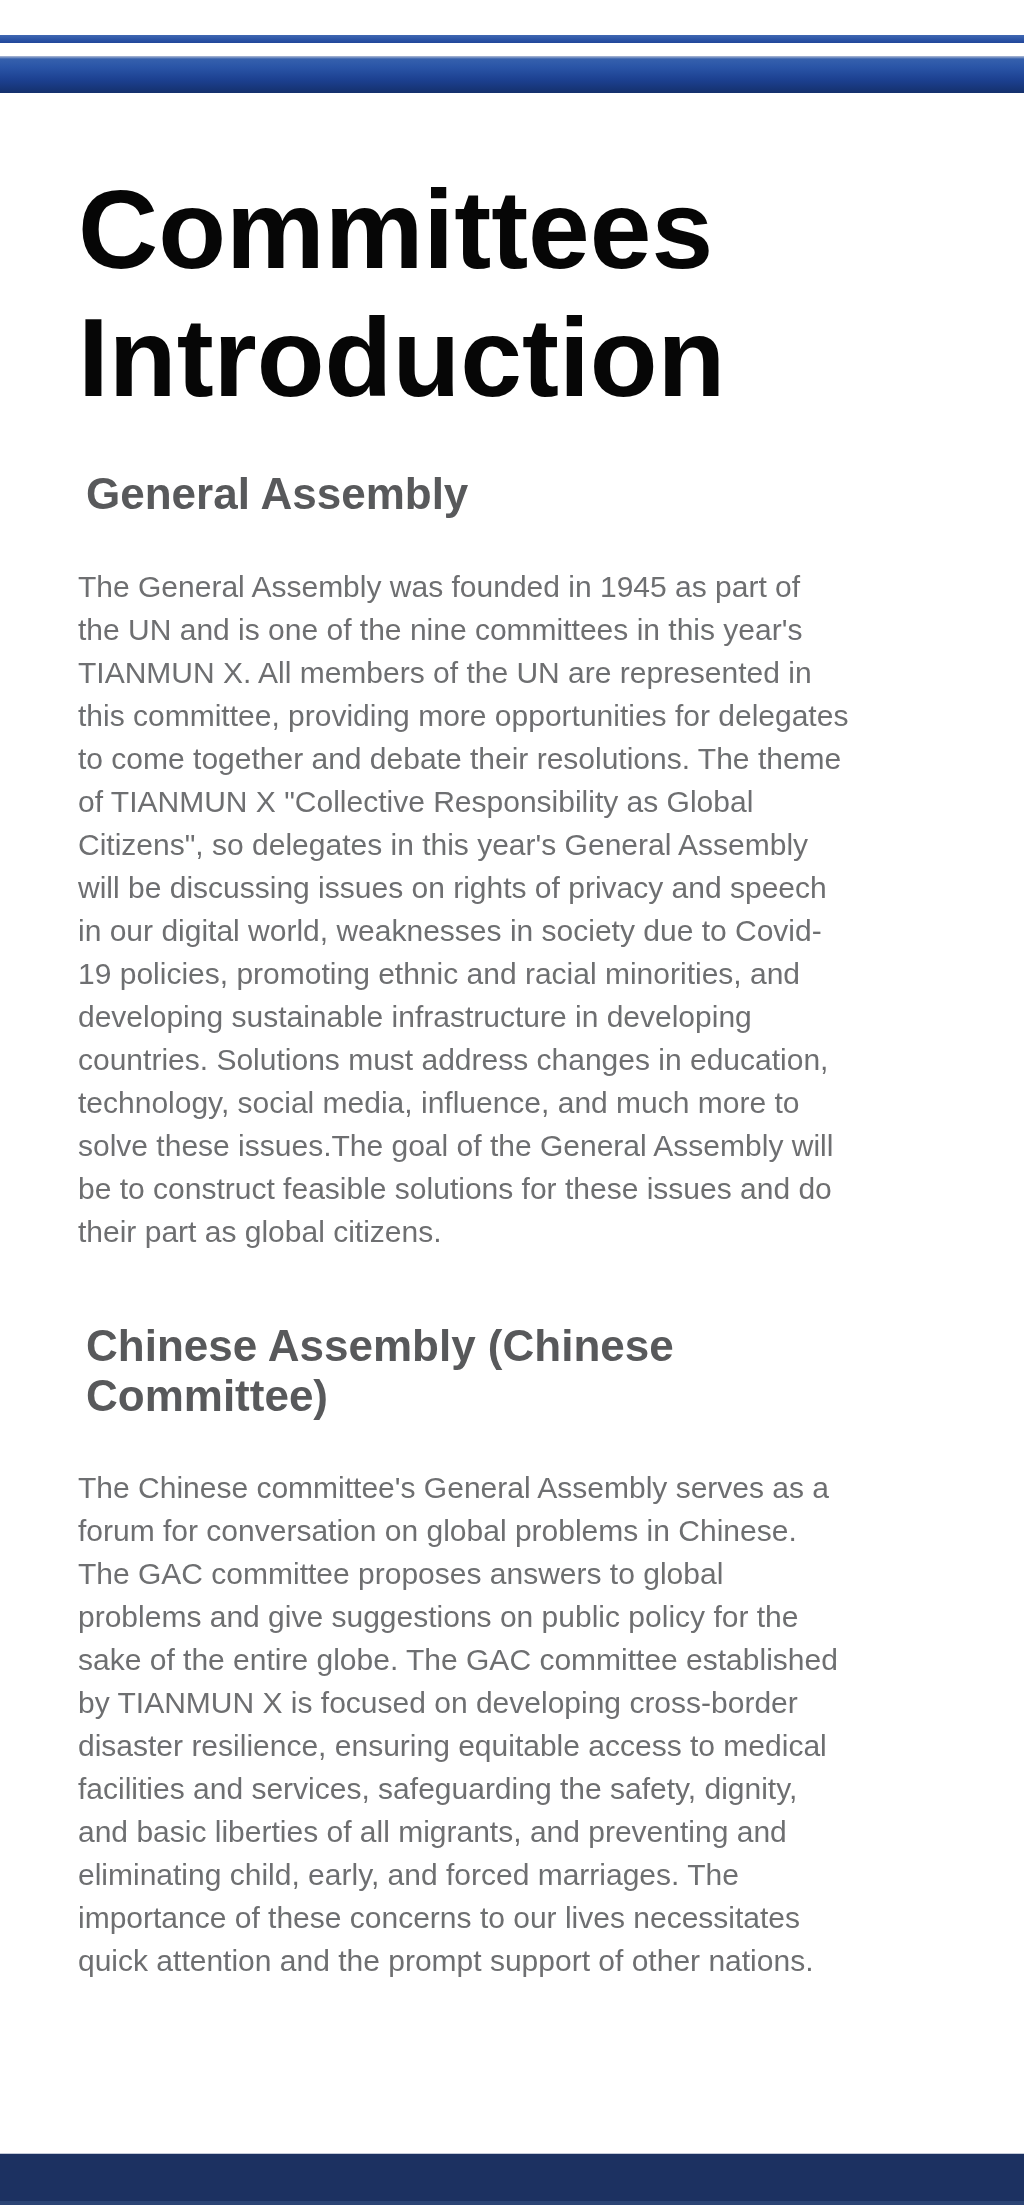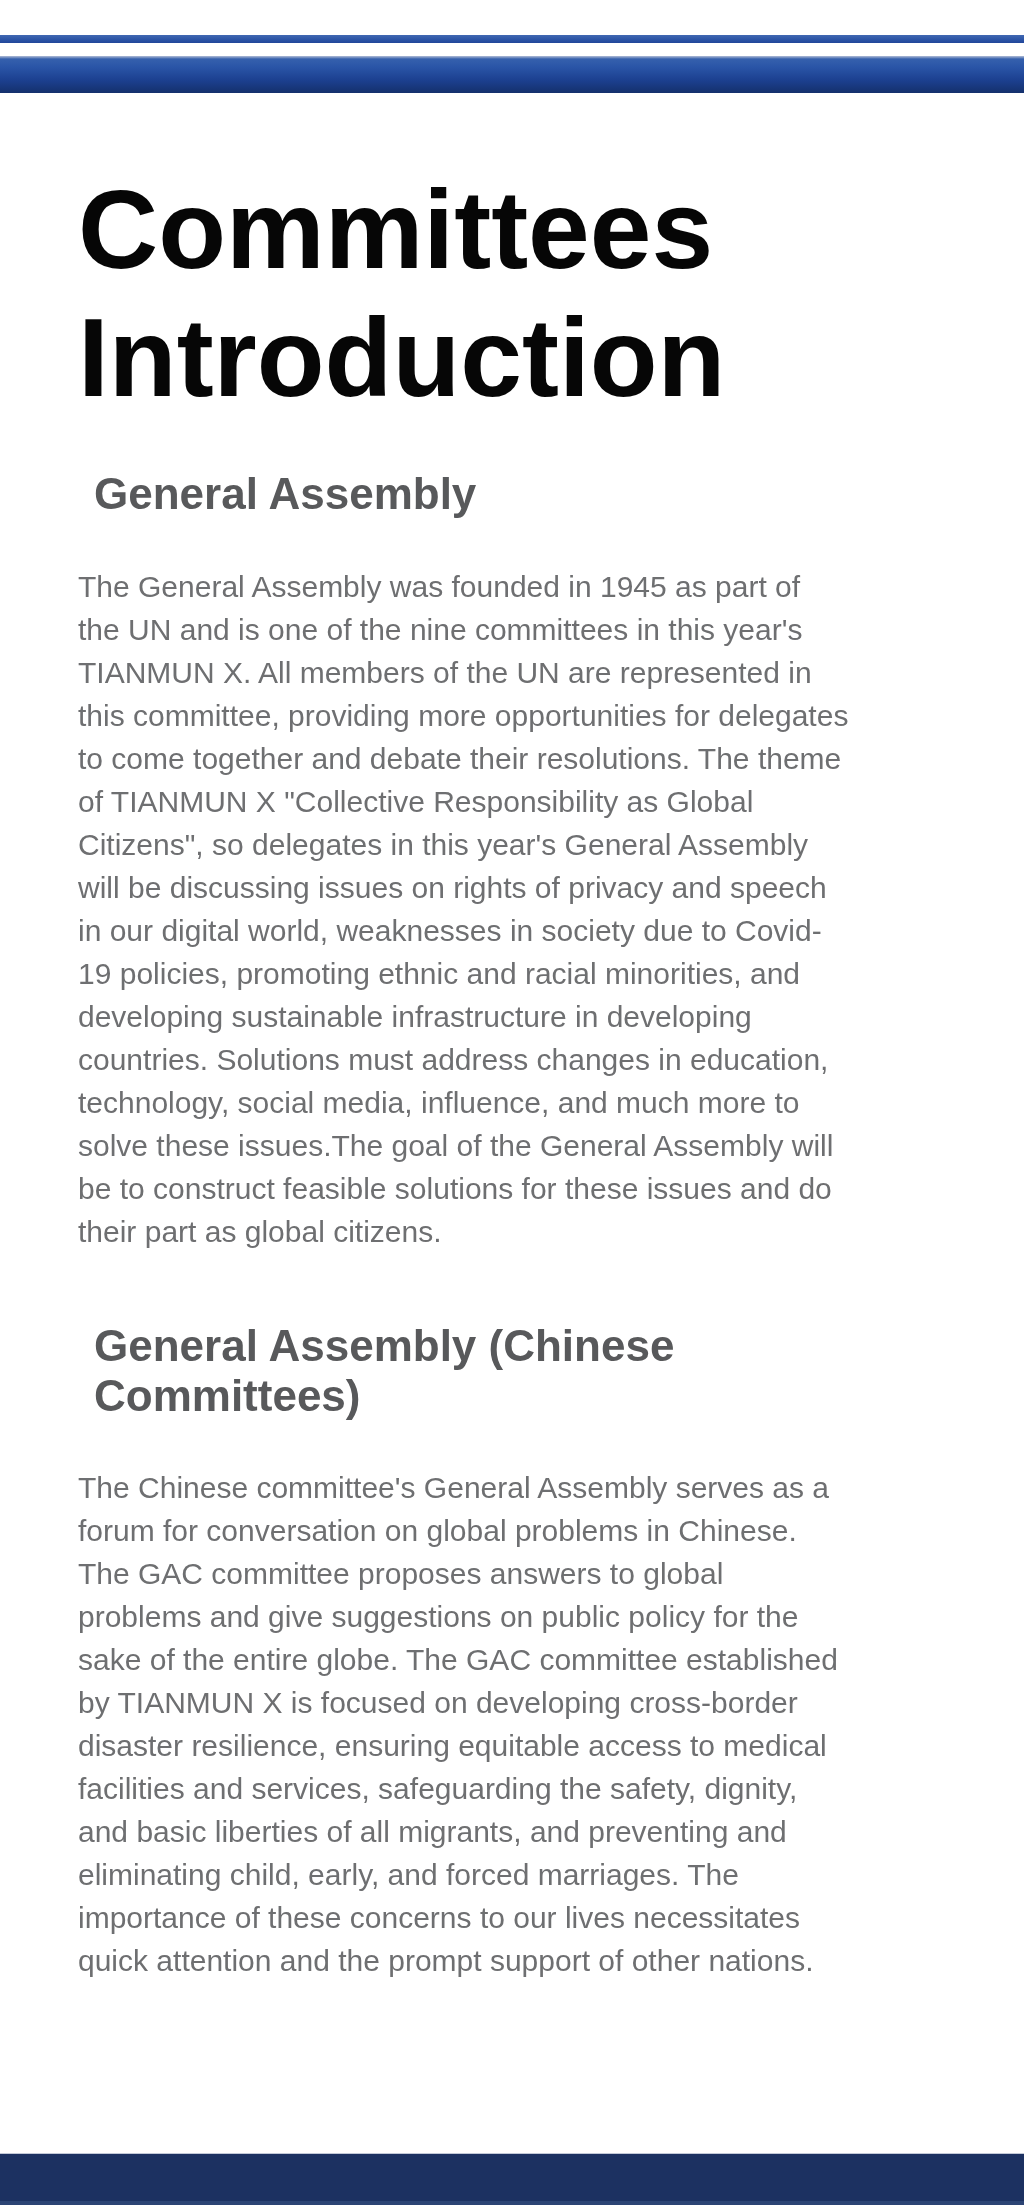--- a/index.html
+++ b/index.html
@@ -30,21 +30,21 @@
     width: 928px;
   }
   .page-title {
     margin: 73px 0 0 0;
     font-size: 111px;
     line-height: 128px;
     font-weight: bold;
     color: #060606;
   }
   .section-heading {
-    margin: 16px;
+    margin: 8px;
     font-size: 44px;
     line-height: 50px;
     font-weight: bold;
     color: #58595b;
   }
   .section-body {
     margin: 0;
     font-size: 30px;
     line-height: 43px;
     color: #6e6f71;
@@ -71,19 +71,19 @@
 <main class="content">
 
   <h1 class="page-title">Committees Introduction</h1>
 
   <section id="section-1">
     <h2 class="section-heading">General Assembly</h2>
     <p class="section-body">The General Assembly was founded in 1945 as part of the UN and is one of the nine committees in this year's TIANMUN X. All members of the UN are represented in this committee, providing more opportunities for delegates to come together and debate their resolutions. The theme of TIANMUN X "Collective Responsibility as Global Citizens", so delegates in this year's General Assembly will be discussing issues on rights of privacy and speech in our digital world, weaknesses in society due to Covid-19 policies, promoting ethnic and racial minorities, and developing sustainable infrastructure in developing countries. Solutions must address changes in education, technology, social media, influence, and much more to solve these issues.The goal of the General Assembly will be to construct feasible solutions for these issues and do their part as global citizens.</p>
   </section>
 
   <section id="section-2">
-    <h2 class="section-heading">General Assembly (Chinese Committees)</h2>
+    <h2 class="section-heading">Chinese Assembly (Chinese Committee)</h2>
     <p class="section-body">The Chinese committee's General Assembly serves as a forum for conversation on global problems in Chinese. The GAC committee proposes answers to global problems and give suggestions on public policy for the sake of the entire globe. The GAC committee established by TIANMUN X is focused on developing cross-border disaster resilience, ensuring equitable access to medical facilities and services, safeguarding the safety, dignity, and basic liberties of all migrants, and preventing and eliminating child, early, and forced marriages. The importance of these concerns to our lives necessitates quick attention and the prompt support of other nations.</p>
   </section>
 
 </main>
 
 <div class="footer-bar"></div>
 
 </body></html>

